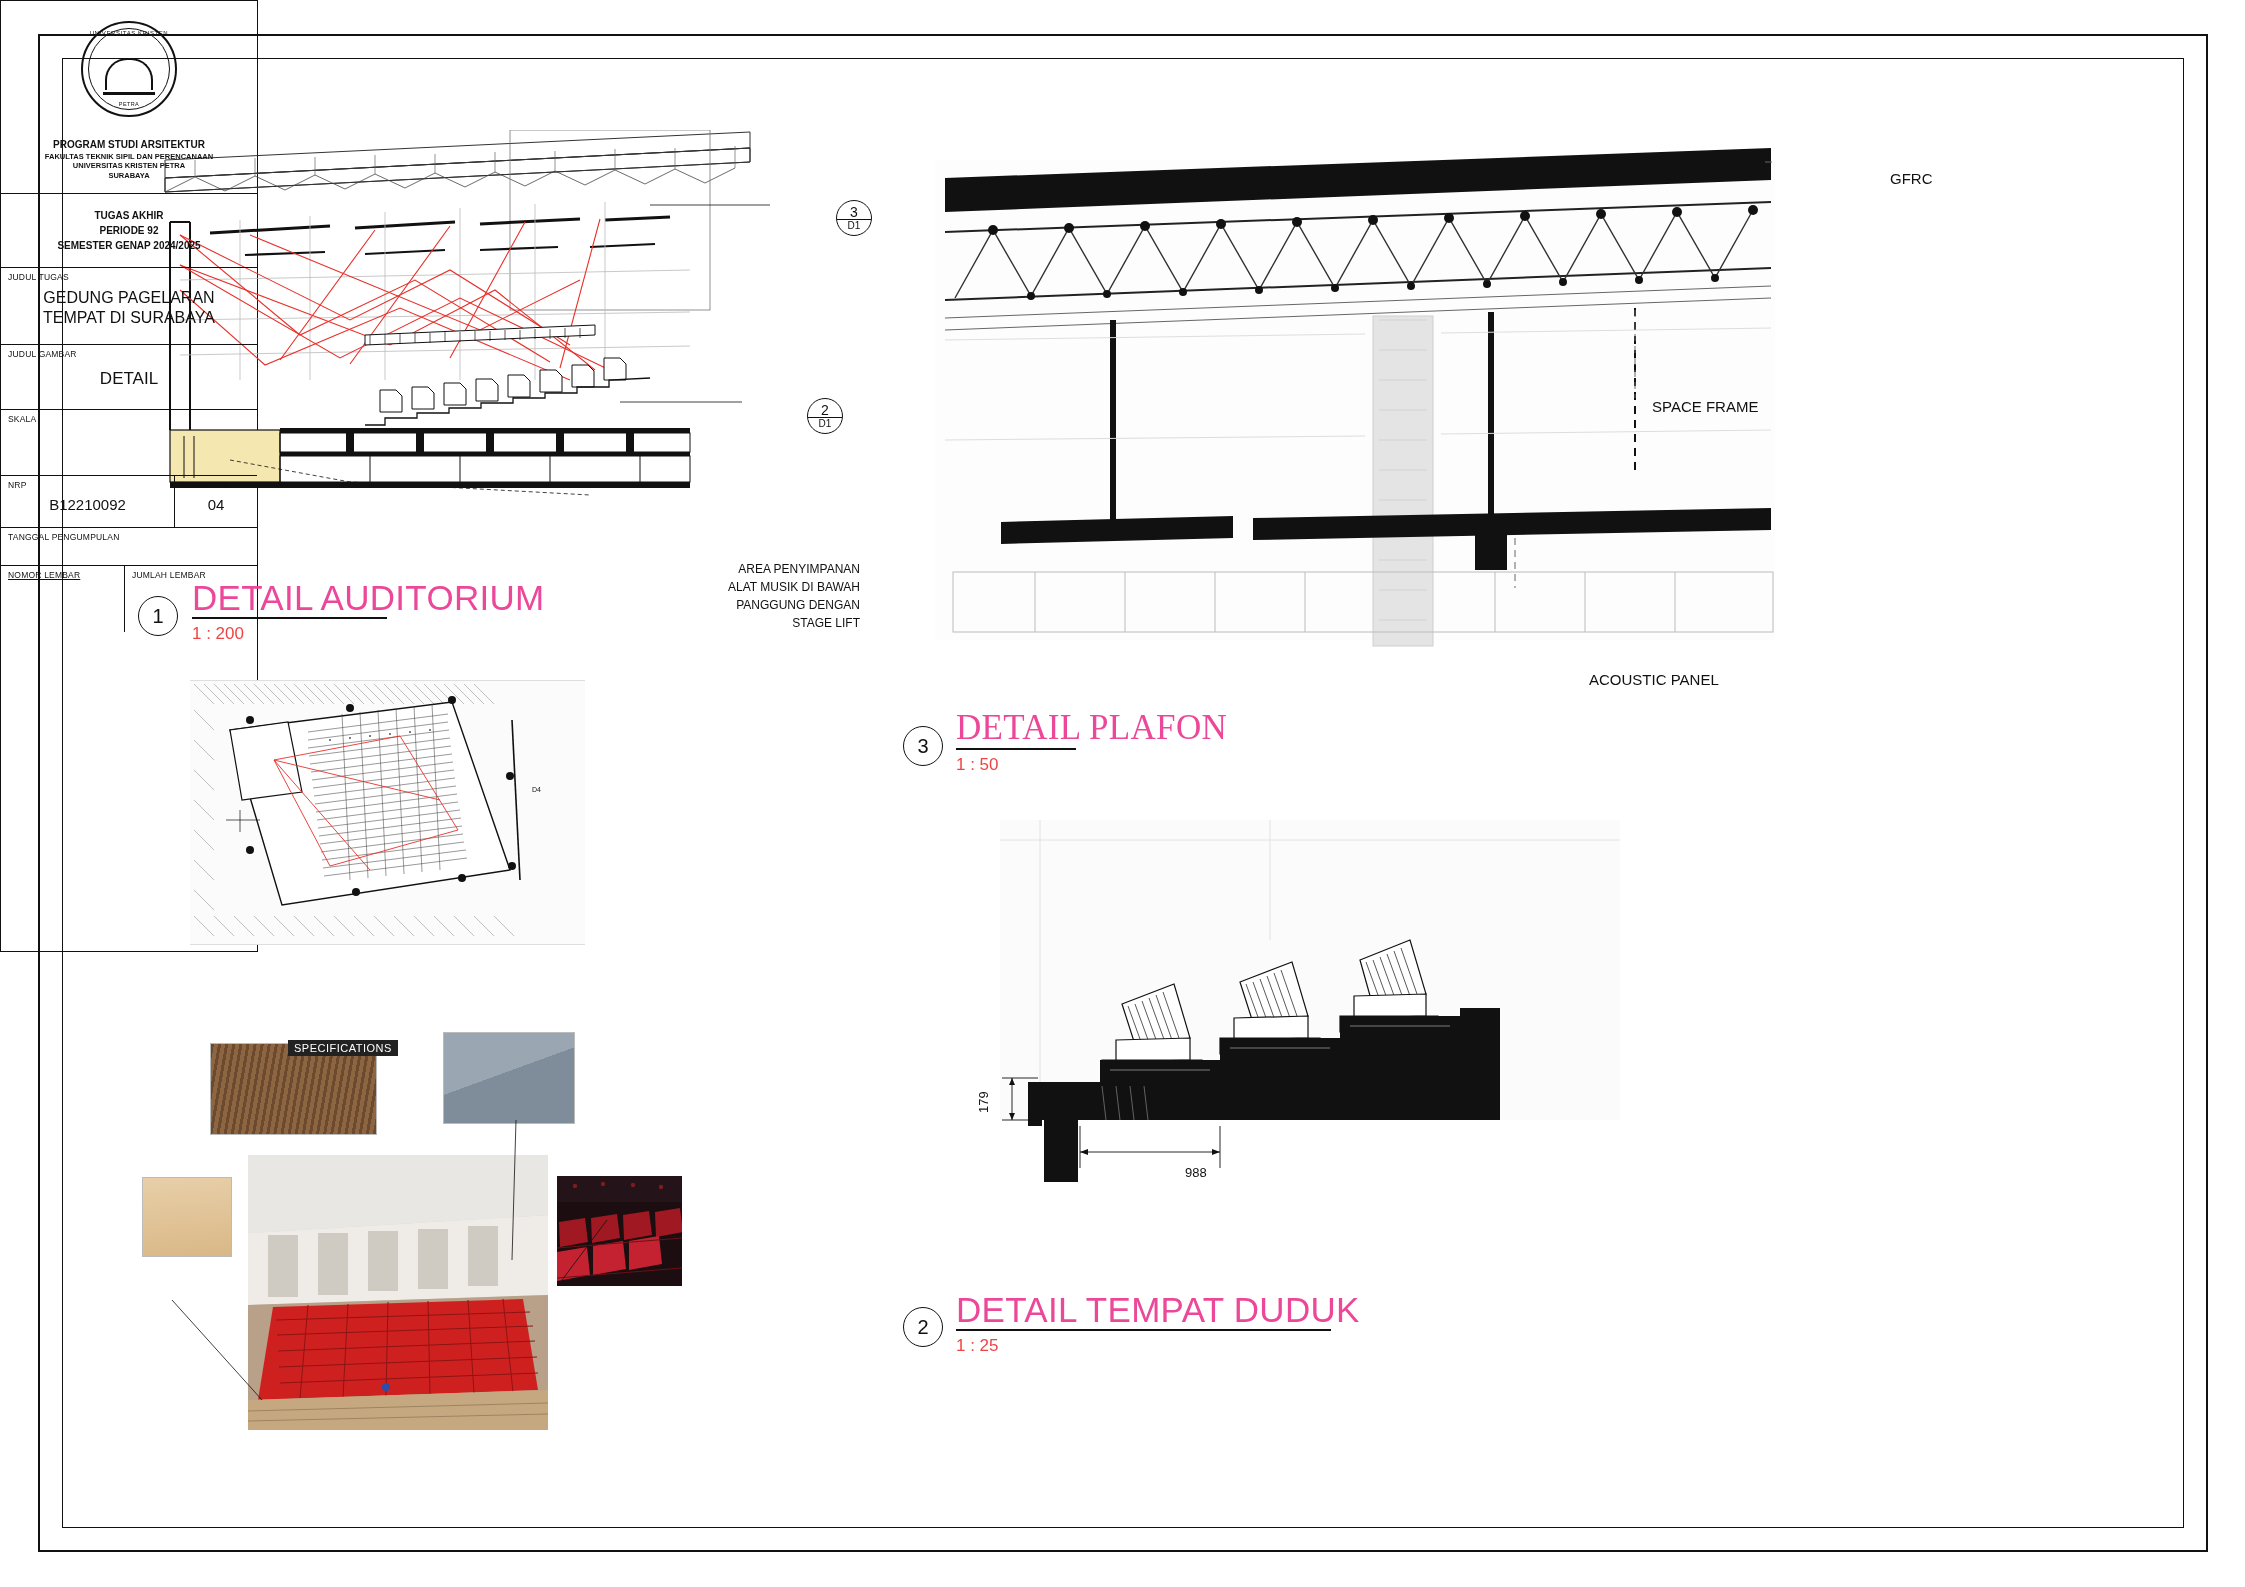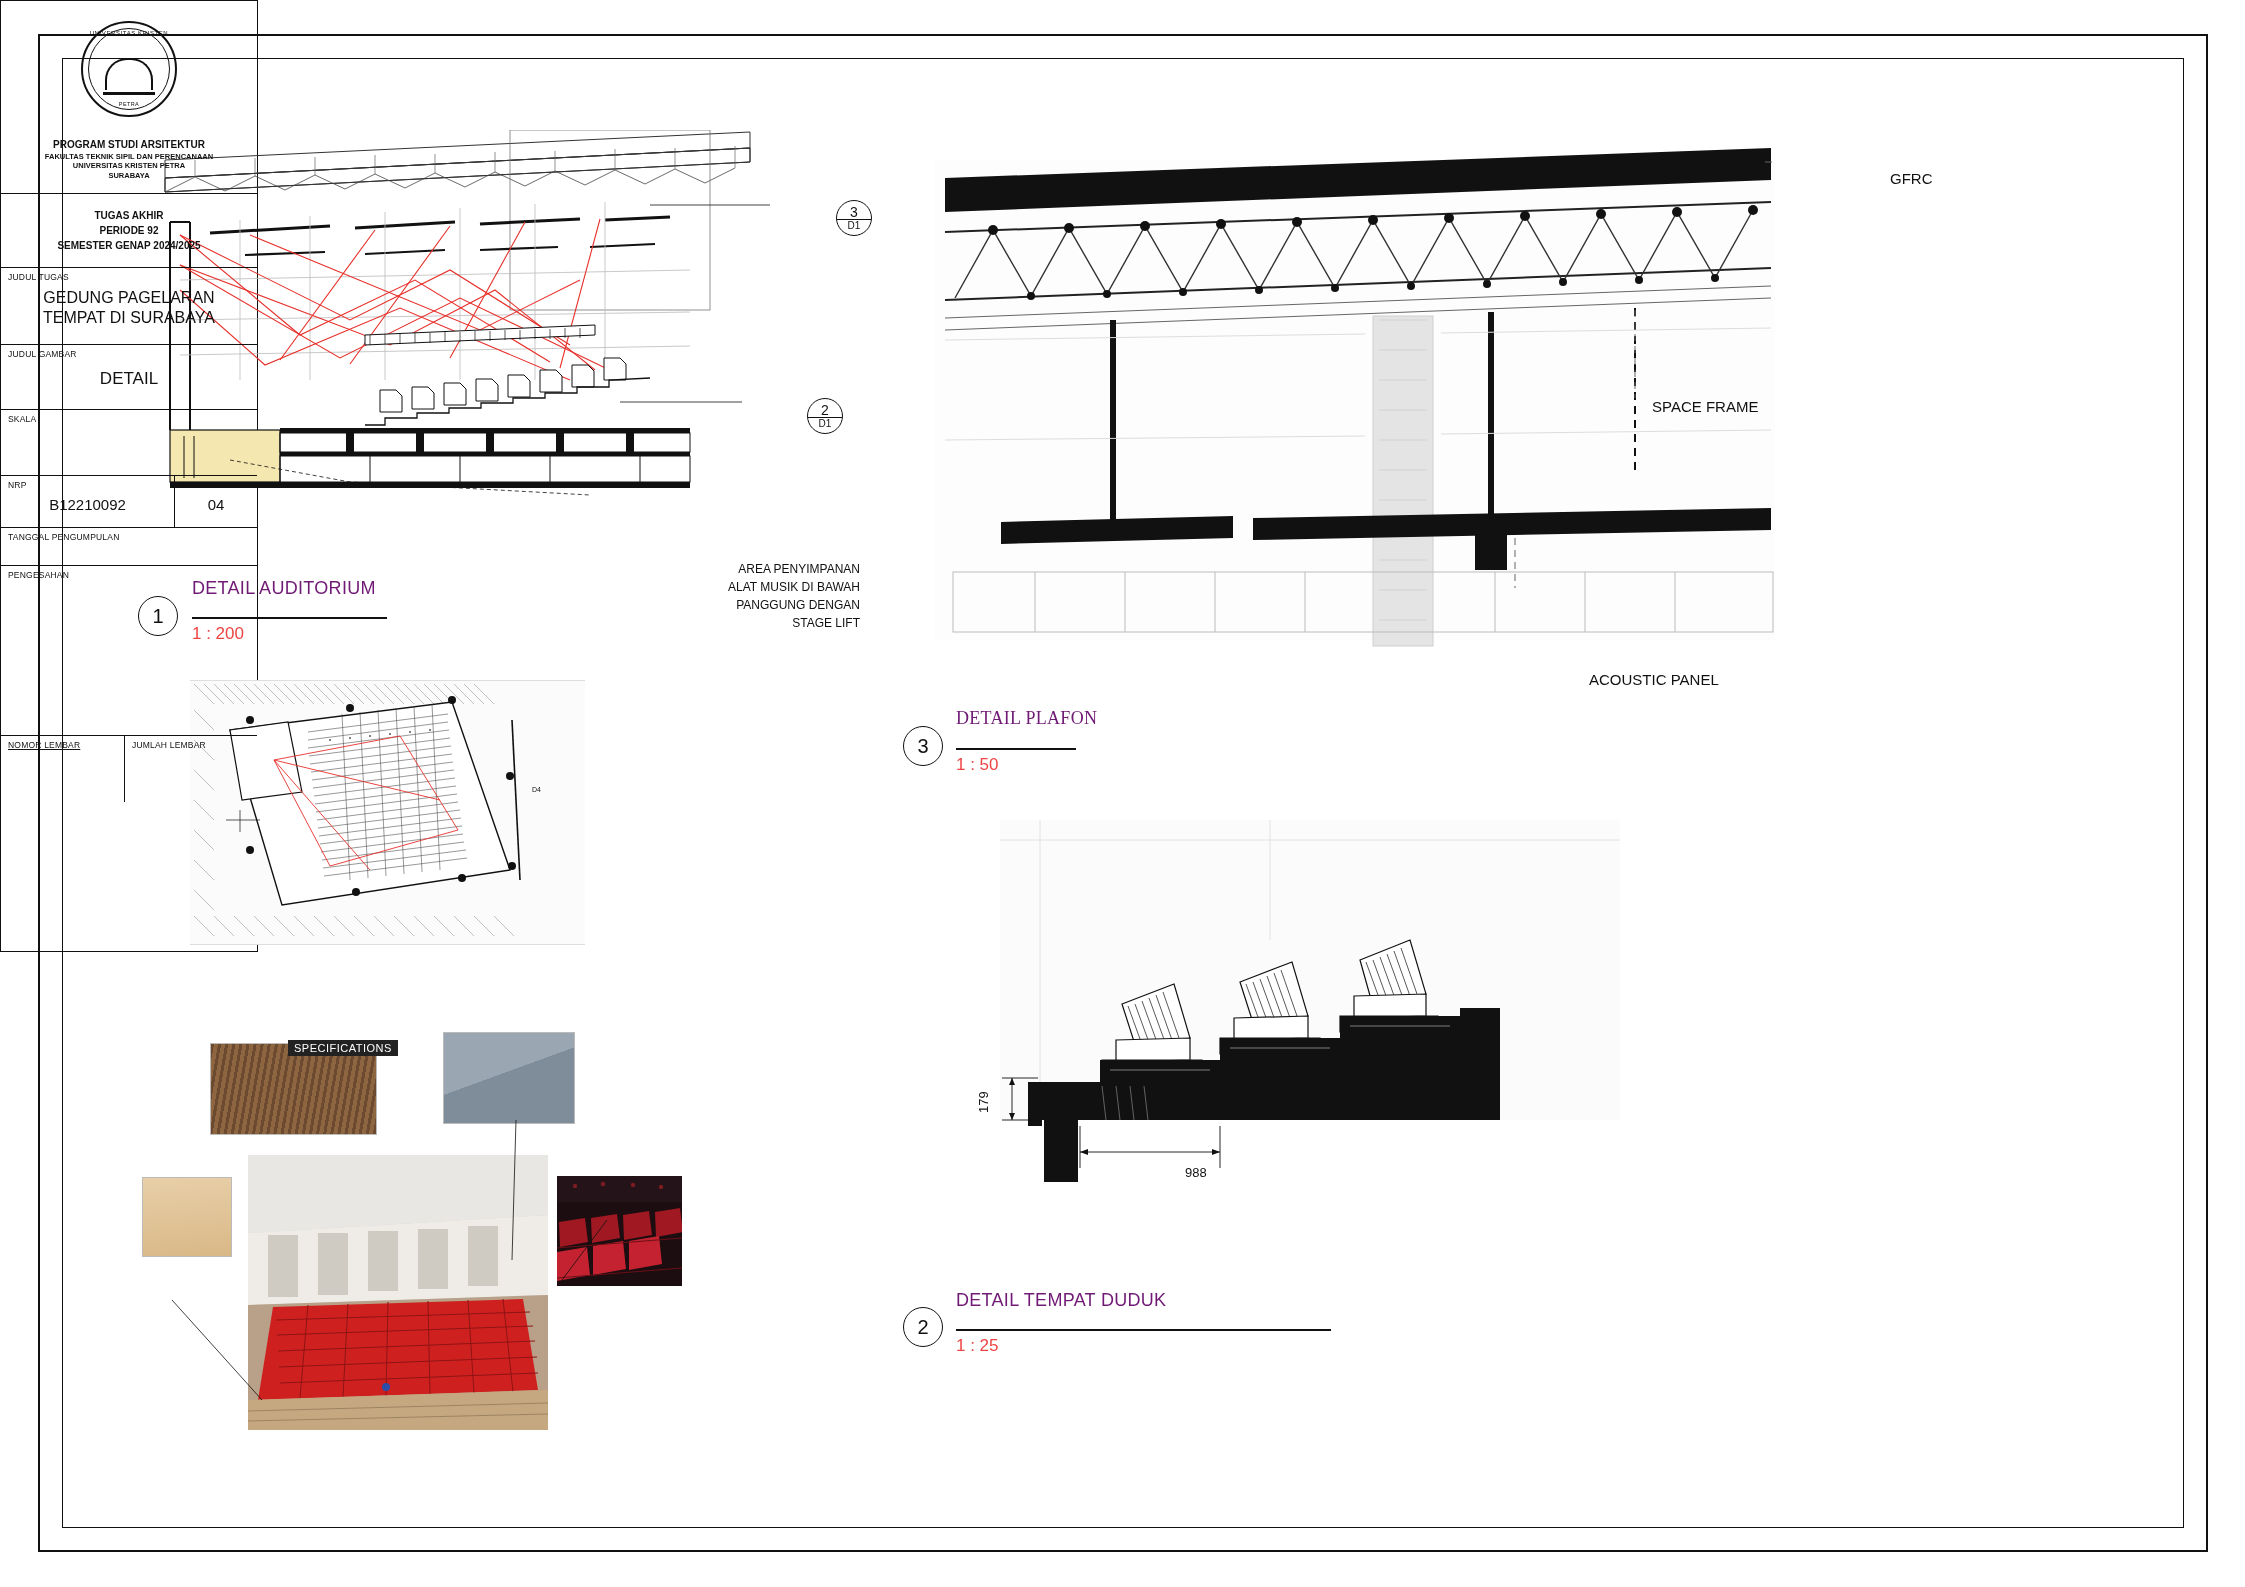--- a/index.html
+++ b/index.html
@@ -3,21 +3,21 @@
 <meta charset="utf-8">
 <style>
   html,body{margin:0;padding:0;background:#ffffff;}
   body{width:2245px;height:1587px;font-family:"Liberation Sans",sans-serif;color:#111;overflow:hidden;}
   #sheet{position:absolute;left:0;top:0;width:2245px;height:1587px;background:#fff;}
   .border-outer{position:absolute;left:38px;top:34px;width:2170px;height:1518px;border:2px solid #111;box-sizing:border-box;}
   .border-inner{position:absolute;left:62px;top:58px;width:2122px;height:1470px;border:1px solid #111;box-sizing:border-box;}
 
   
   .abs{position:absolute;}
-  .ttl{font-size:18px;letter-spacing:.3px;color:#701a75;white-space:nowrap;}
+  .ttl{font-size:35px;letter-spacing:.3px;color:#ec4899;white-space:nowrap;}
   .scale{font-size:17px;color:#ef4444;}
   .circnum{width:38px;height:38px;border:1.6px solid #111;border-radius:50%;display:flex;align-items:center;justify-content:center;font-size:20px;}
   .rule{height:1.6px;background:#111;}
   .tag{width:34px;height:34px;border:1.4px solid #111;border-radius:50%;display:flex;flex-direction:column;align-items:center;justify-content:center;line-height:1;font-size:13px;}
   .tag .n{font-size:14px;}
   .tag .d{font-size:10px;border-top:1px solid #111;width:100%;text-align:center;padding-top:1px;}
   .lbl{font-size:15px;color:#111;white-space:nowrap;}
   .smalllbl{font-size:12px;color:#111;}
 
   
@@ -605,24 +605,20 @@
         </div>
       </div>
     </div>
 
 
     <div class="cell" style="height:38px;">
       <div class="cap">TANGGAL PENGUMPULAN</div>
       <div class="val" style="font-size:12px;"></div>
     </div>
 
-    <div class="cell" style="height:170px;">
-      <div class="cap">PENGESAHAN</div>
-      <div class="val" style="font-size:12px;"></div>
-    </div>
 
     <div class="cell" style="border-bottom:none;padding:0;height:66px;">
       <div class="botwrap" style="height:66px;">
         <div class="l" style="padding:4px 7px;">
           <div class="cap">NOMOR LEMBAR</div>
           <div class="val" style="font-size:14px;padding-top:12px;"></div>
         </div>
         <div style="width:118px;padding:4px 7px;">
           <div class="cap">JUMLAH LEMBAR</div>
           <div class="val" style="font-size:14px;padding-top:12px;"></div>

